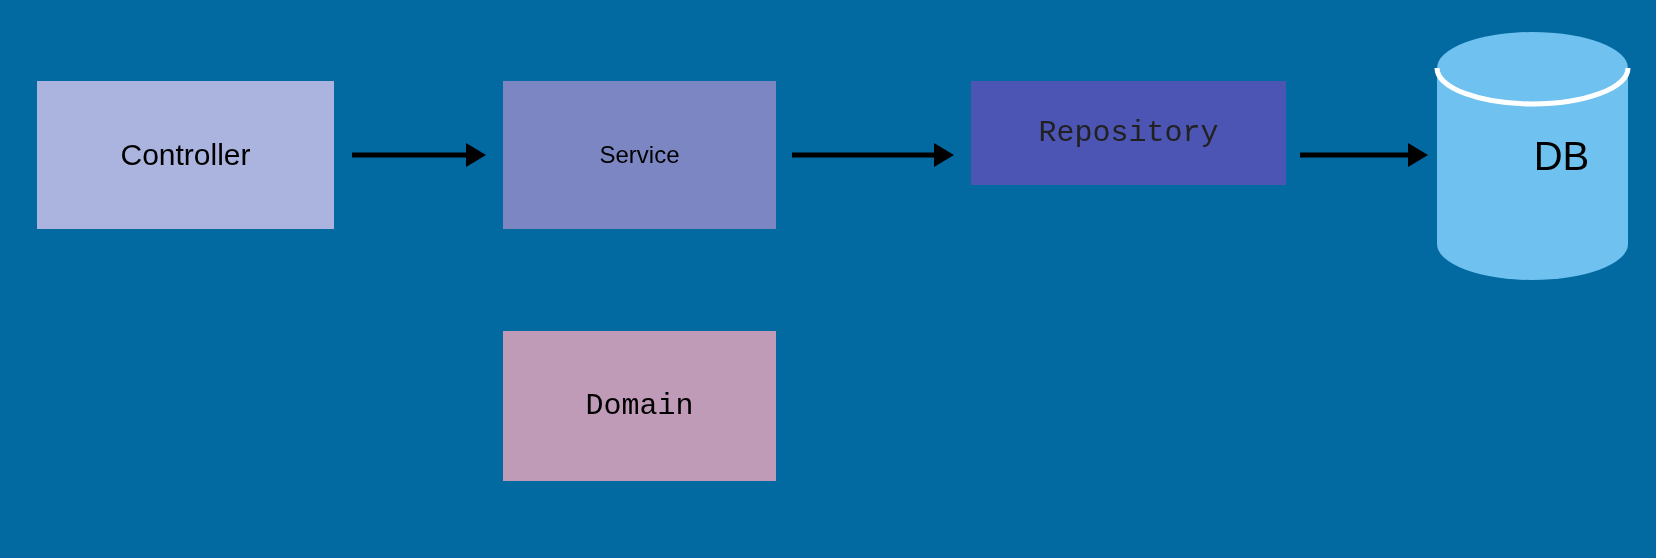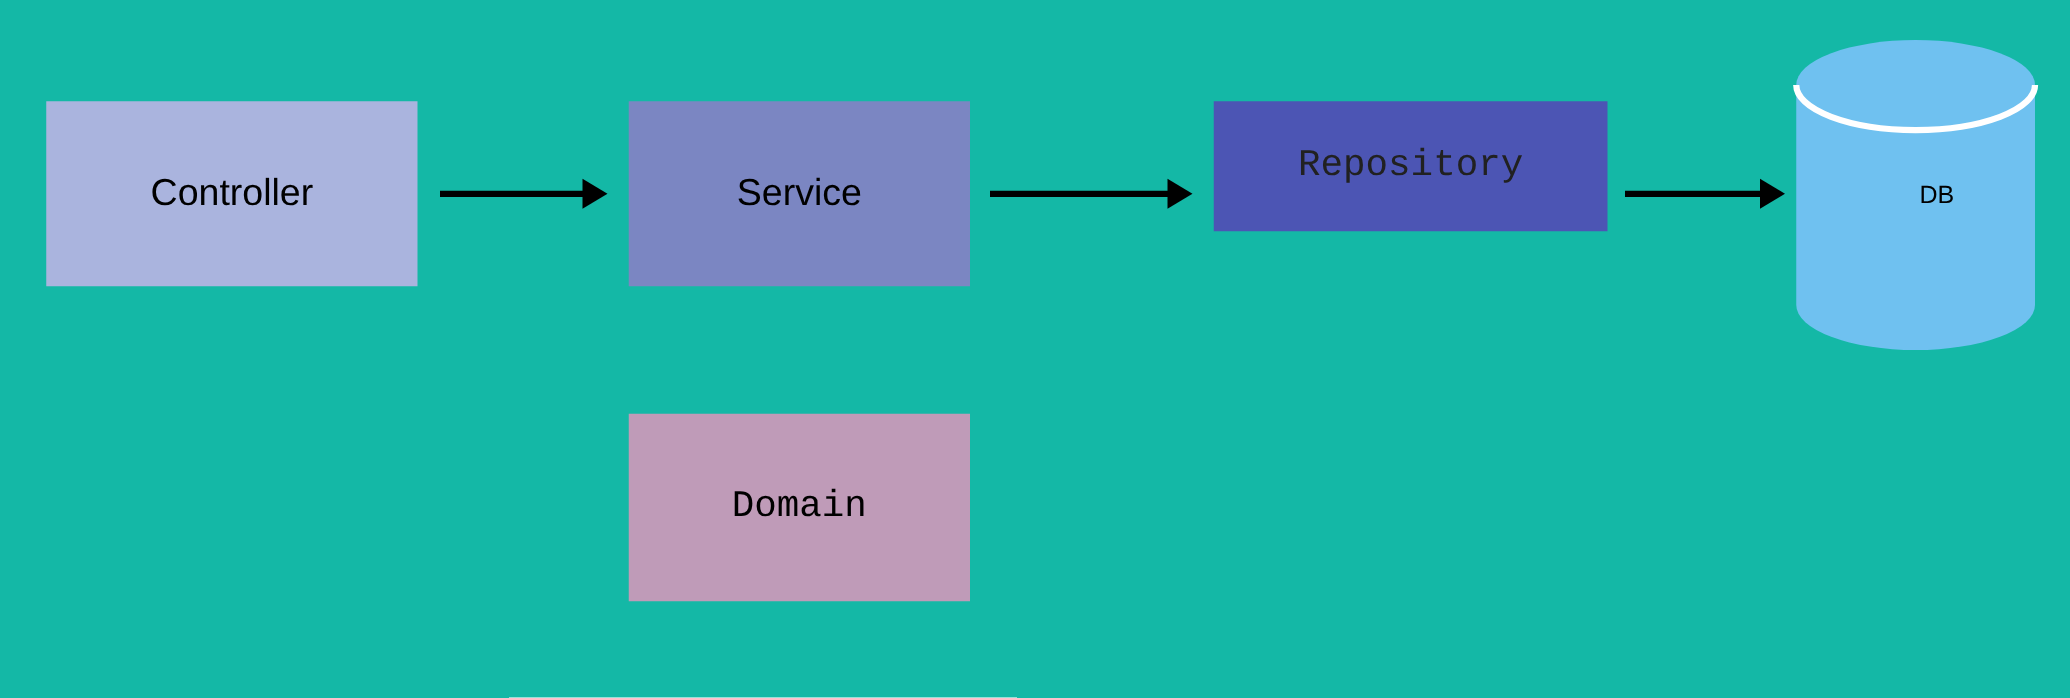--- a/index.html
+++ b/index.html
@@ -10,21 +10,21 @@
   }
   body {
     font-family: "Liberation Sans", sans-serif;
     -webkit-font-smoothing: antialiased;
   }
 
   #canvas {
     position: relative;
     width: 1656px;
     height: 558px;
-    background: #14b8a6;
+    background: #0369a1;
     overflow: hidden;
   }
 
   
   .node {
     position: absolute;
     box-sizing: border-box;
     display: flex;
     align-items: center;
     justify-content: center;
@@ -48,21 +48,21 @@
     font-size: 30px;
   }
 
   .node-service {
     left: 503px;
     top: 81px;
     width: 273px;
     height: 148px;
     background: #7b86c2;
     color: #000000;
-    font-size: 30px;
+    font-size: 24px;
   }
 
   .node-repository {
     left: 971px;
     top: 81px;
     width: 315px;
     height: 104px;
     background: #4c55b4;
     color: #212121;
     font-size: 30px;
@@ -89,28 +89,28 @@
     height: 248px;
   }
   .cylinder svg {
     display: block;
     width: 191px;
     height: 248px;
     overflow: visible;
   }
   .cylinder-label {
     position: absolute;
-    left: 4px;
+    left: 16px;
     top: 0;
     width: 191px;
     height: 248px;
     display: flex;
     align-items: center;
     justify-content: center;
-    font-size: 20px;
+    font-size: 40px;
     color: #000000;
     padding-left: 26px;
     box-sizing: border-box;
     pointer-events: none;
     white-space: nowrap;
   }
 
   
   .arrow {
     position: absolute;

